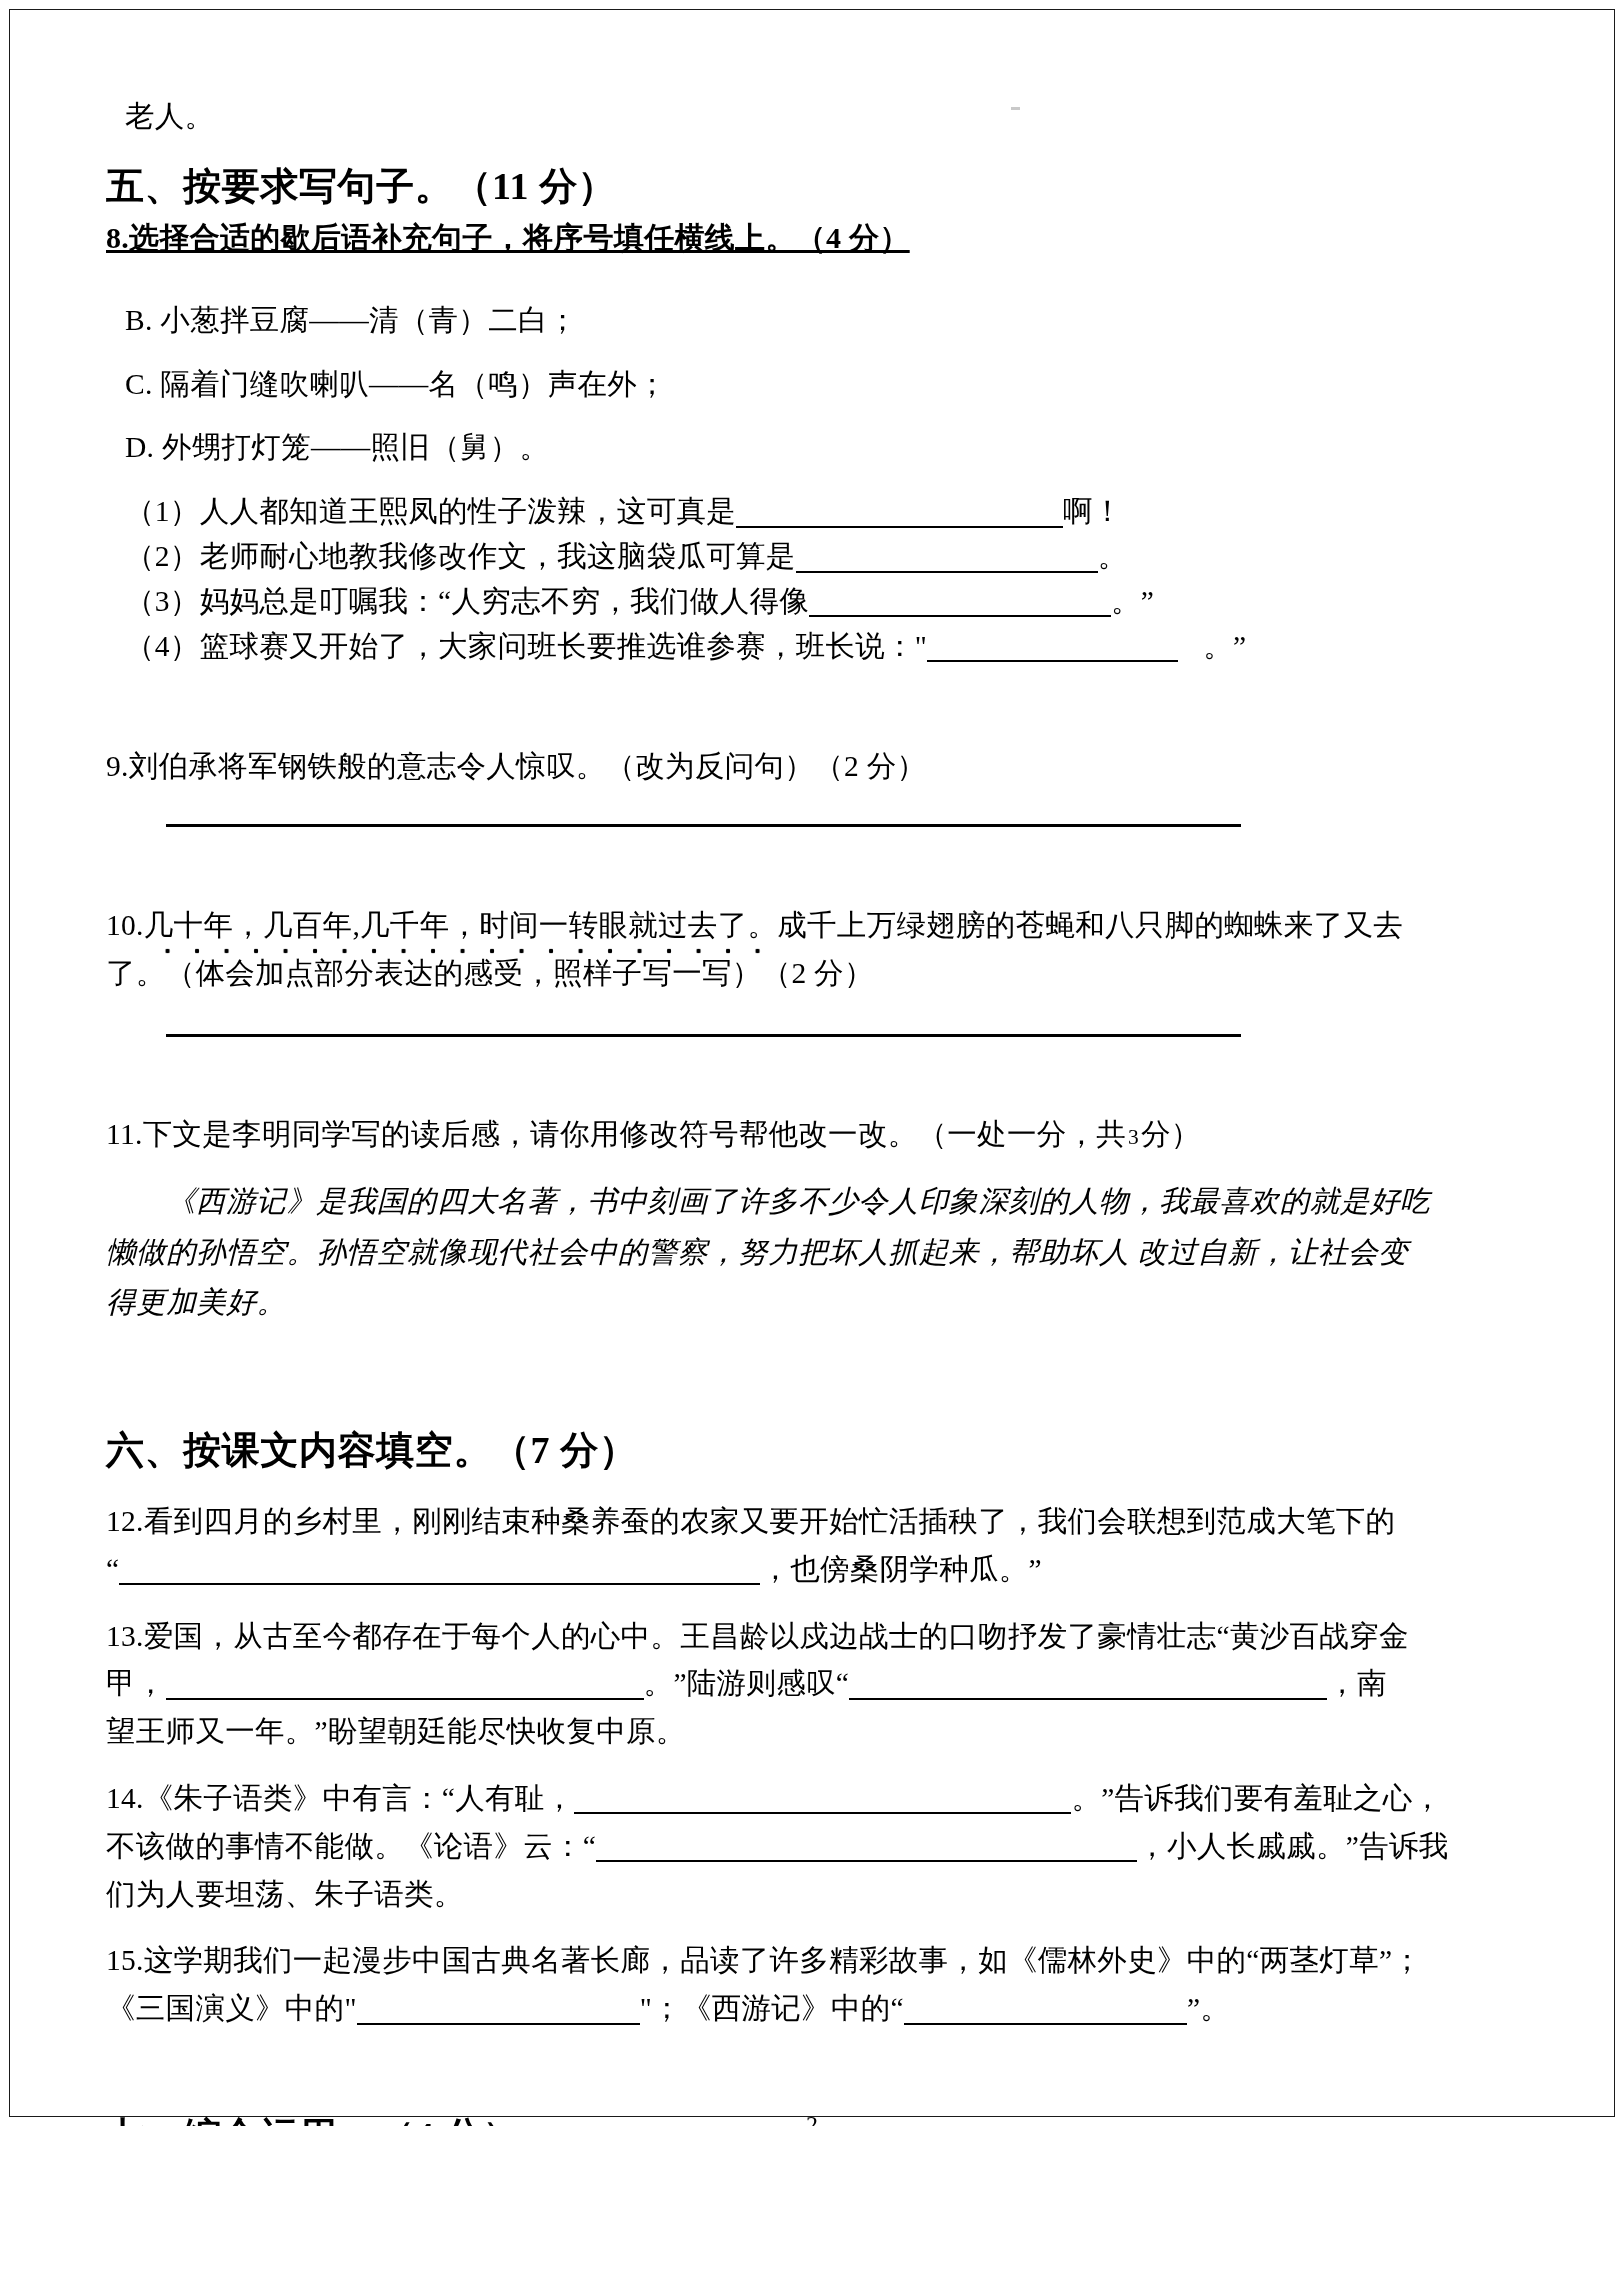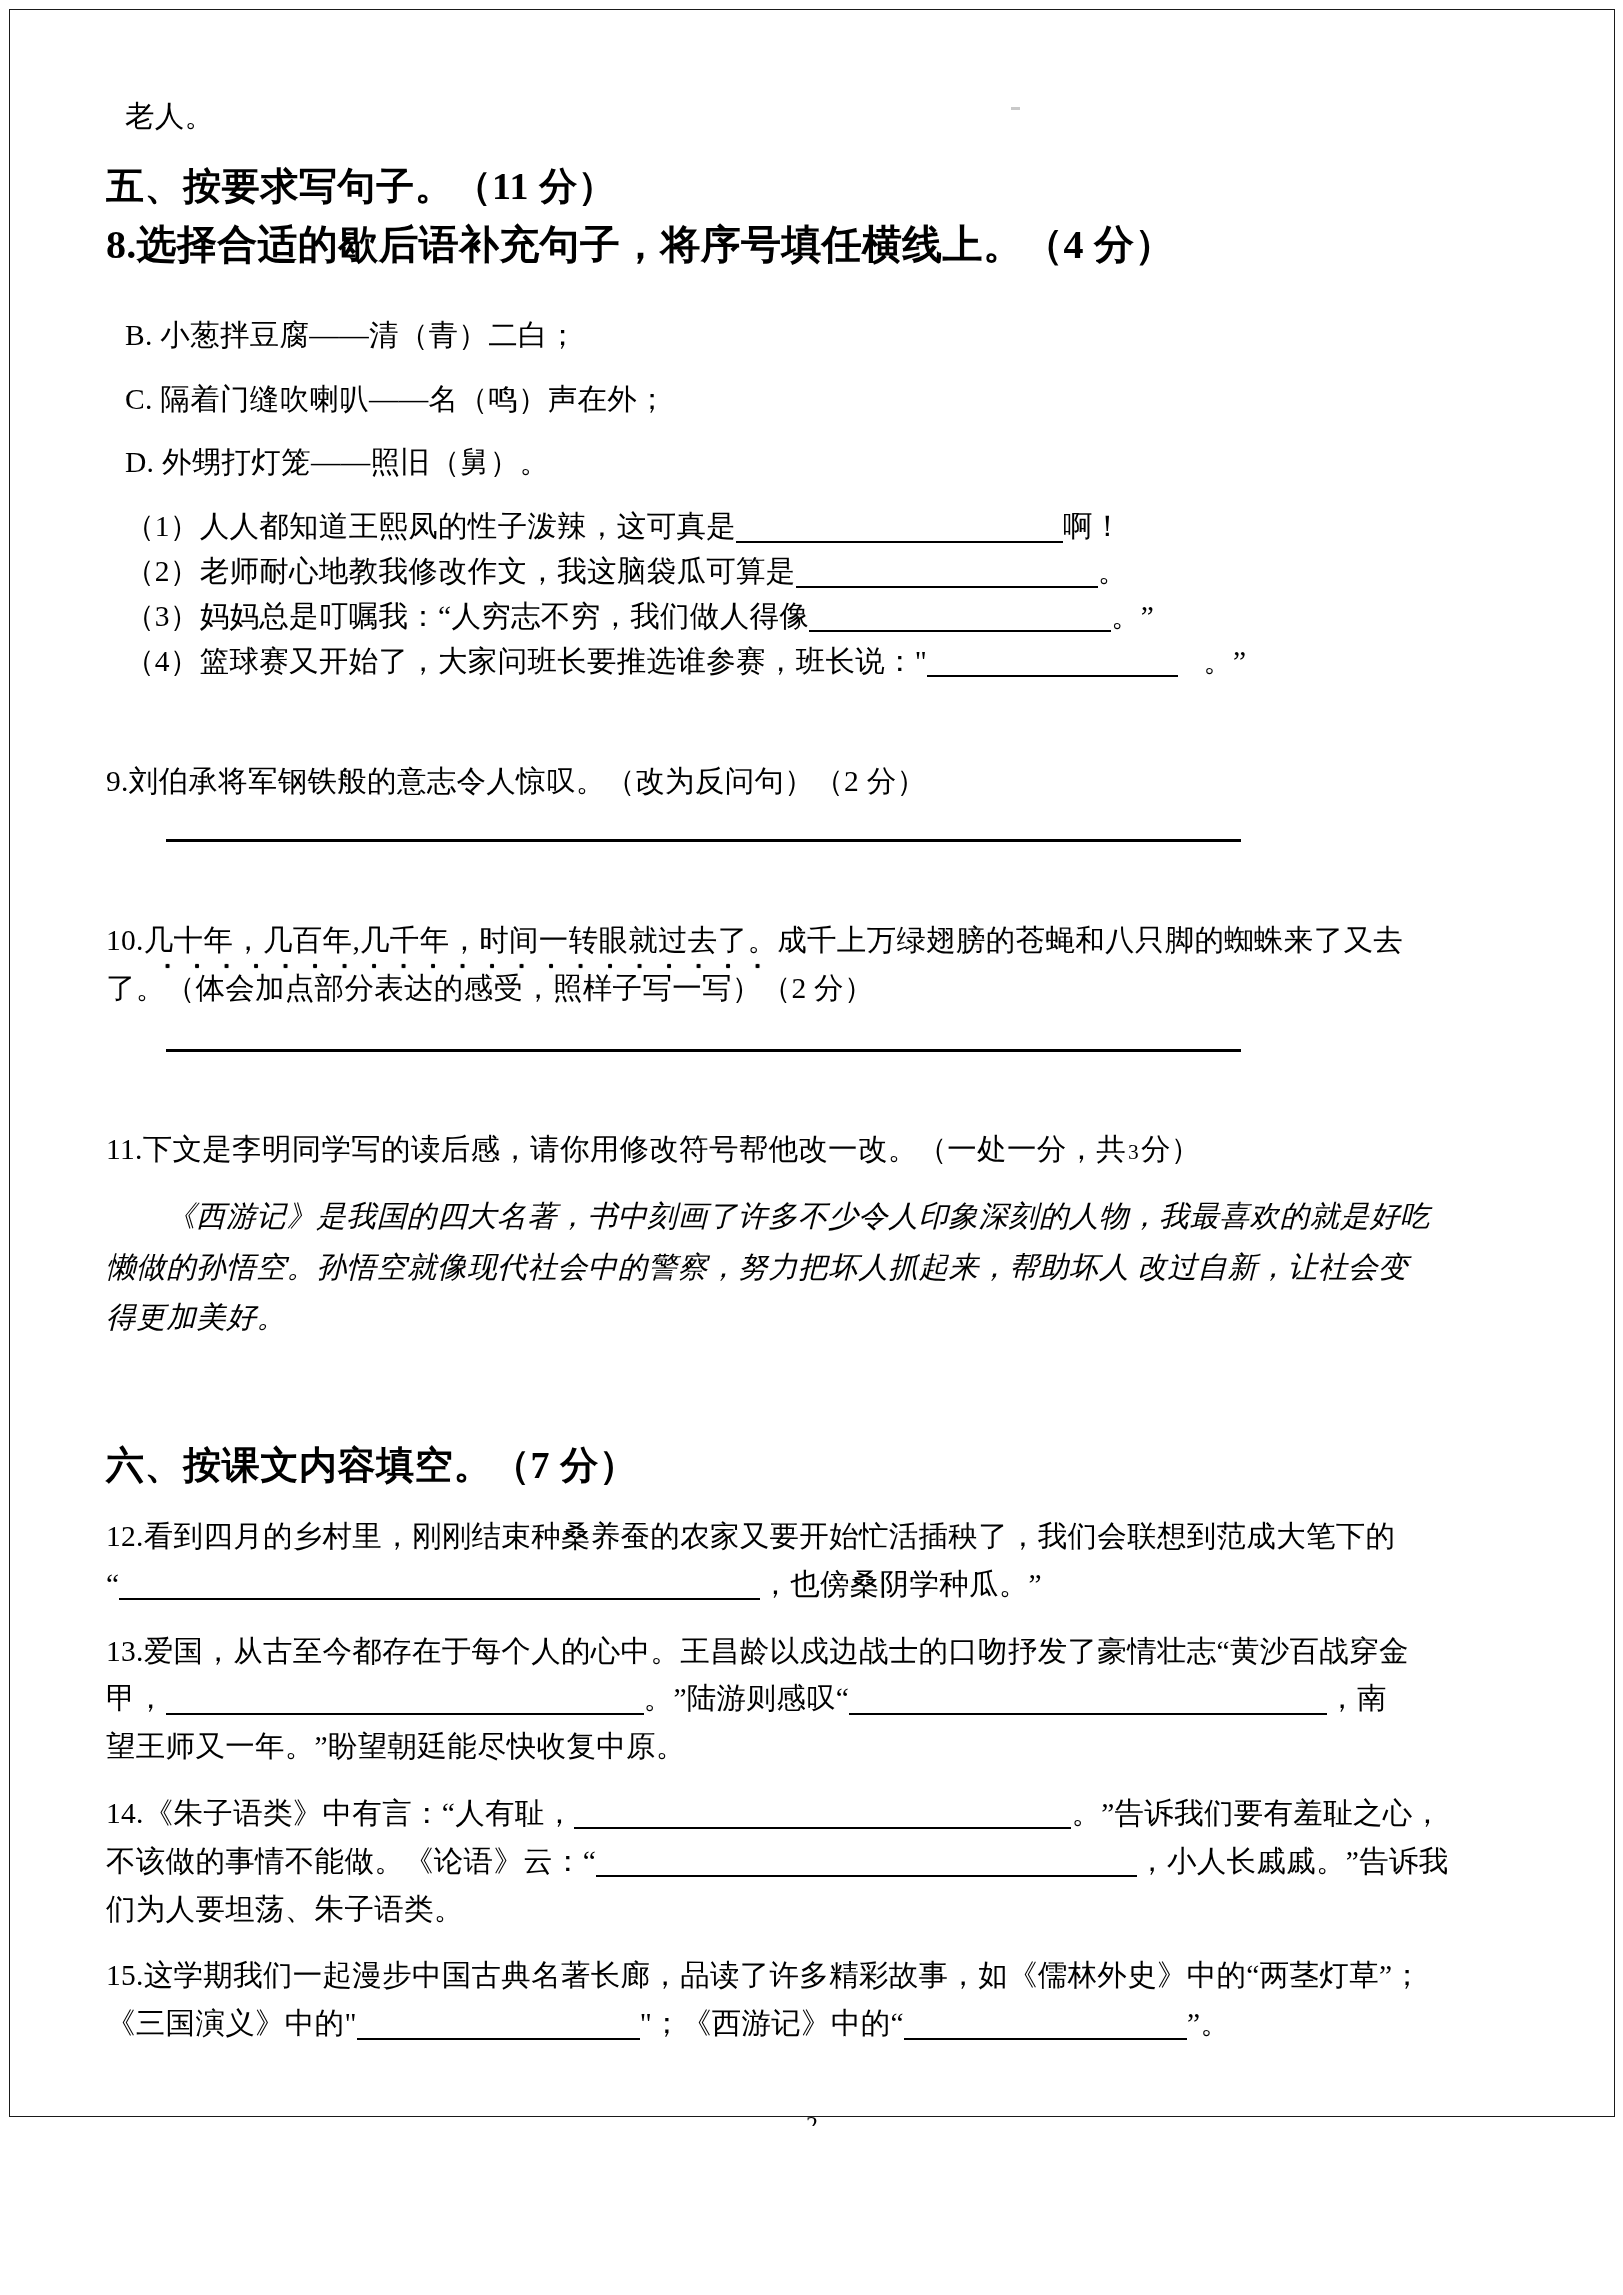--- a/index.html
+++ b/index.html
@@ -49,24 +49,25 @@
     line-height: 1.62;
     letter-spacing: 0.3px;
   }
   .section-head {
     font-size: 38px;
     font-weight: bold;
     line-height: 1.5;
     letter-spacing: 0.6px;
   }
   .q-head-bold {
-    font-size: 40px;
+    font-size: 30px;
     font-weight: bold;
     line-height: 1.5;
     letter-spacing: 0.3px;
+    text-decoration: underline;
   }
   .indent1 { padding-left: 19px; }
   .indent2 { padding-left: 60px; }
   .small-num { font-size: 21.4px; vertical-align: baseline; padding: 0 1.9px; }
 
   
   .blank {
     display: inline-block;
     border-bottom: 2.5px solid #000;
     height: 1.05em;

